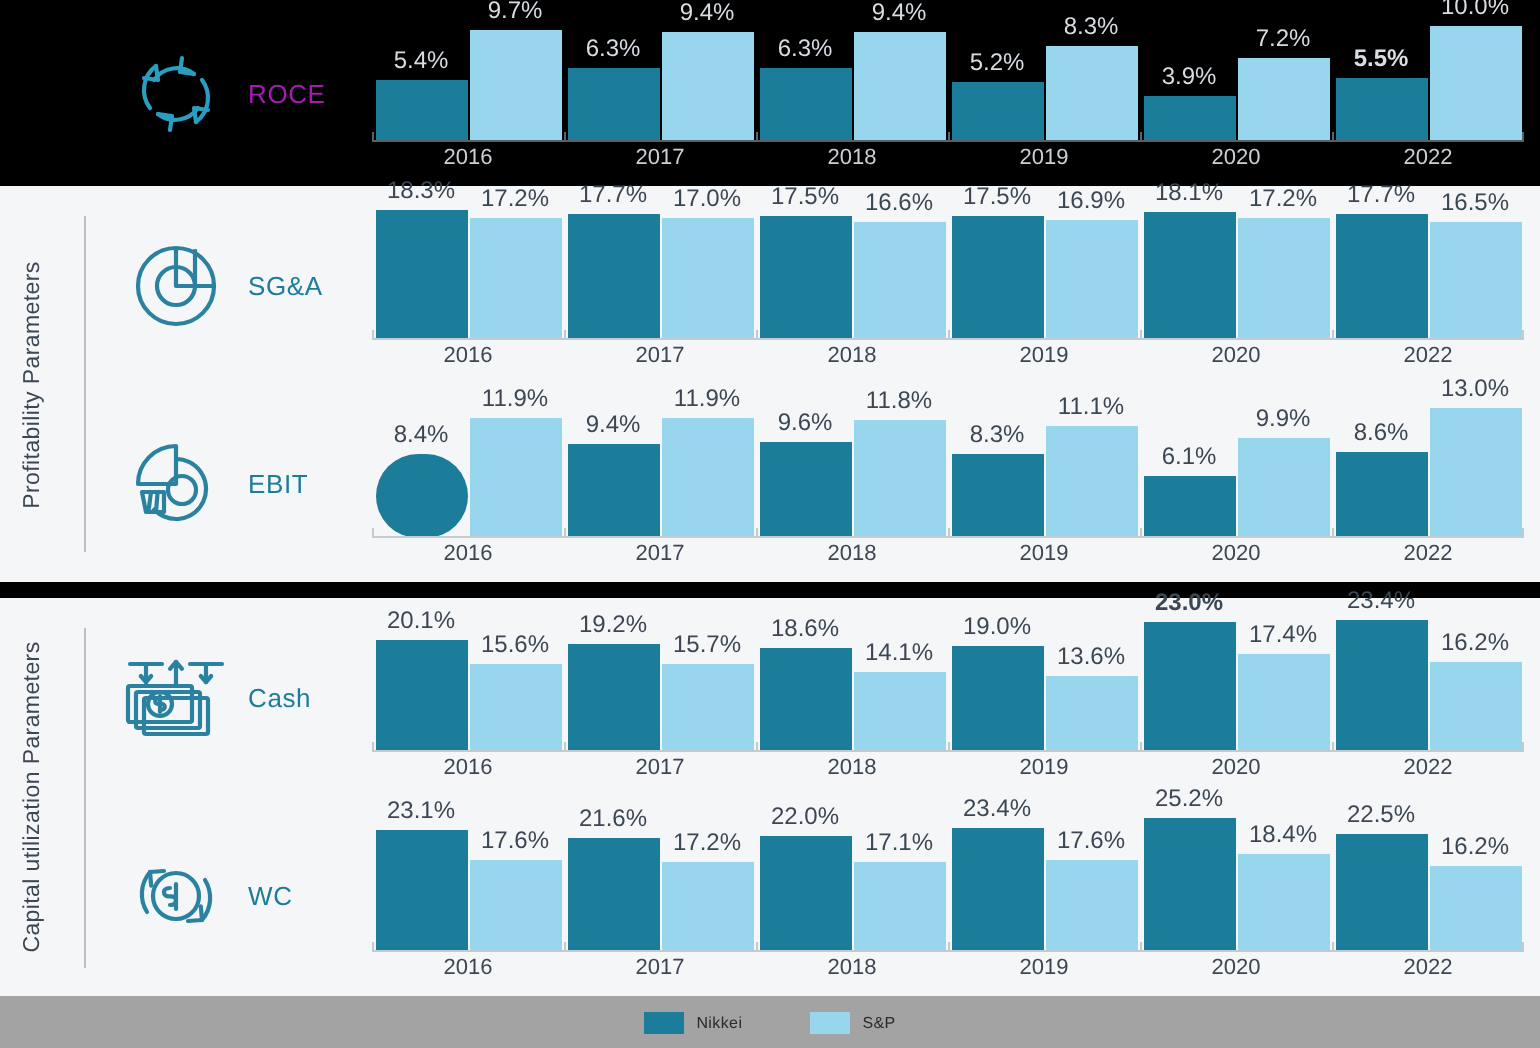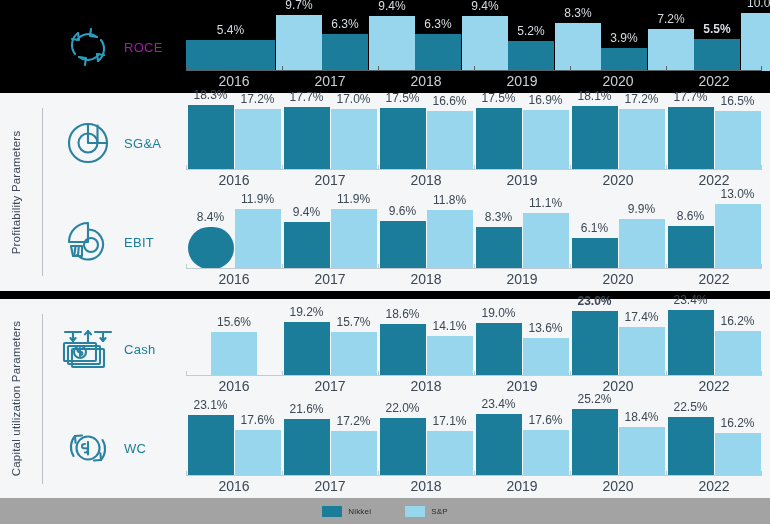--- a/index.html
+++ b/index.html
@@ -103,21 +103,21 @@
   .ticks .t:last-child:after{
     content:"";position:absolute;right:0;top:0;width:1px;height:5px;
     background:#c3cad1;
   }
   .row.dark .ticks .t:before,.row.dark .ticks .t:last-child:after{background:#5a6066;}
 
   .years{
     position:absolute;left:0;right:0;bottom:2px;height:18px;display:flex;
   }
   .years .y{
-    flex:1 1 0;text-align:center;font-size:14px;color:#3c4753;
+    flex:1 1 0;text-align:center;font-size:11px;color:#3c4753;
   }
   .row.dark .years .y{color:#c9d0d6;}
 
   
   .legend{
     position:absolute;left:0;bottom:0;width:770px;height:26px;
     background:#a3a3a3;
     display:flex;align-items:center;justify-content:center;gap:34px;
   }
   .lg{display:flex;align-items:center;gap:6px;}
@@ -161,21 +161,21 @@
           <path d="M36 17l-7 -1 1 -7"></path>
           <path d="M18 37a14 14 0 0 0 20-3"></path>
           <path d="M18 37l7 1 -1 7"></path>
         </g>
       </svg>
     </div>
     <div class="row-title">ROCE</div>
     <div class="chart">
         <div class="plot">
           <div class="grp">
-            <div class="bar a" style="height: 46.9565%; padding-left: 43px;">
+            <div class="bar a" style="height: 46.9565%;">
               <span class="lbl">5.4%</span>
             </div>
             <div class="bar b" style="height: 84.3478%;">
               <span class="lbl">9.7%</span>
             </div>
           </div>
           <div class="grp">
             <div class="bar a" style="height: 54.7826%;">
               <span class="lbl">6.3%</span>
             </div>
@@ -425,20 +425,23 @@
           <circle cx="21" cy="31" r="6"></circle>
           <path d="M21 28 q-2.4 0 -2.4 1.6 t2.4 1.4 t2.4 1.4 T21 34"></path>
           <path d="M21 27 V35"></path>
         </g>
       </svg>
     </div>
     <div class="row-title">Cash</div>
     <div class="chart">
         <div class="plot">
           <div class="grp">
+            <div class="bar a" style="height: 77.3077%;">
+              <span class="lbl">20.1%</span>
+            </div>
             <div class="bar b" style="height: 60%;">
               <span class="lbl">15.6%</span>
             </div>
           </div>
           <div class="grp">
             <div class="bar a" style="height: 73.8462%;">
               <span class="lbl">19.2%</span>
             </div>
             <div class="bar b" style="height: 60.3846%;">
               <span class="lbl">15.7%</span>

